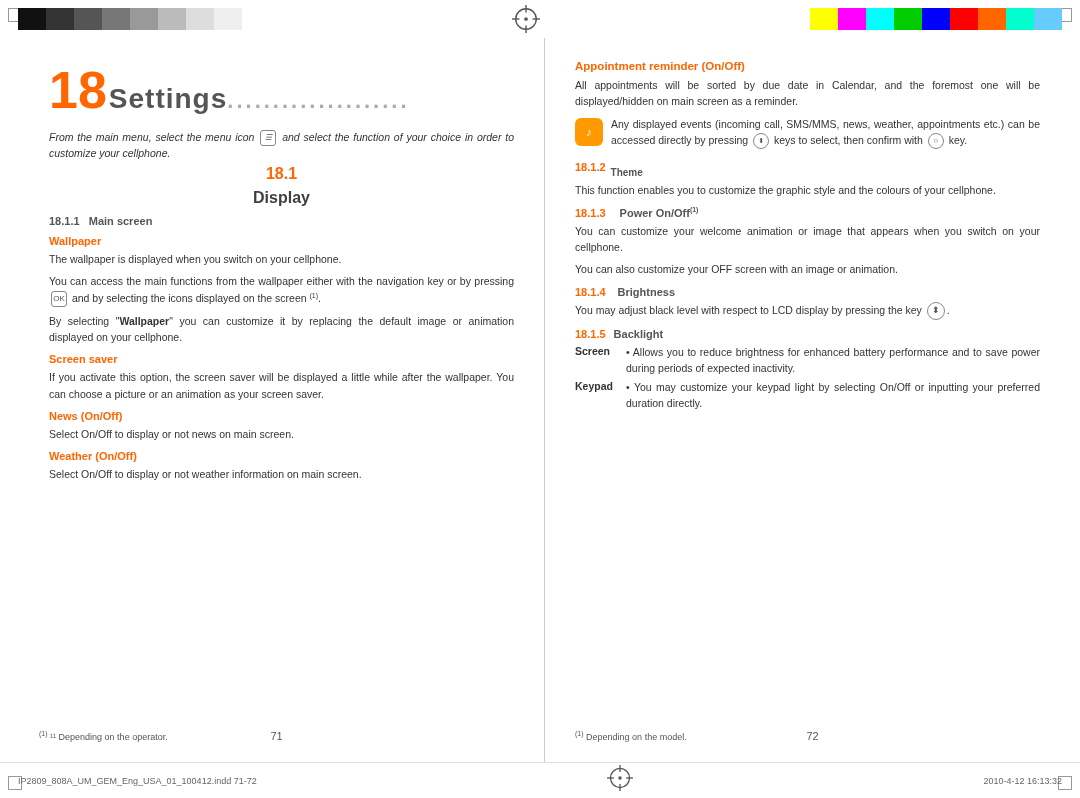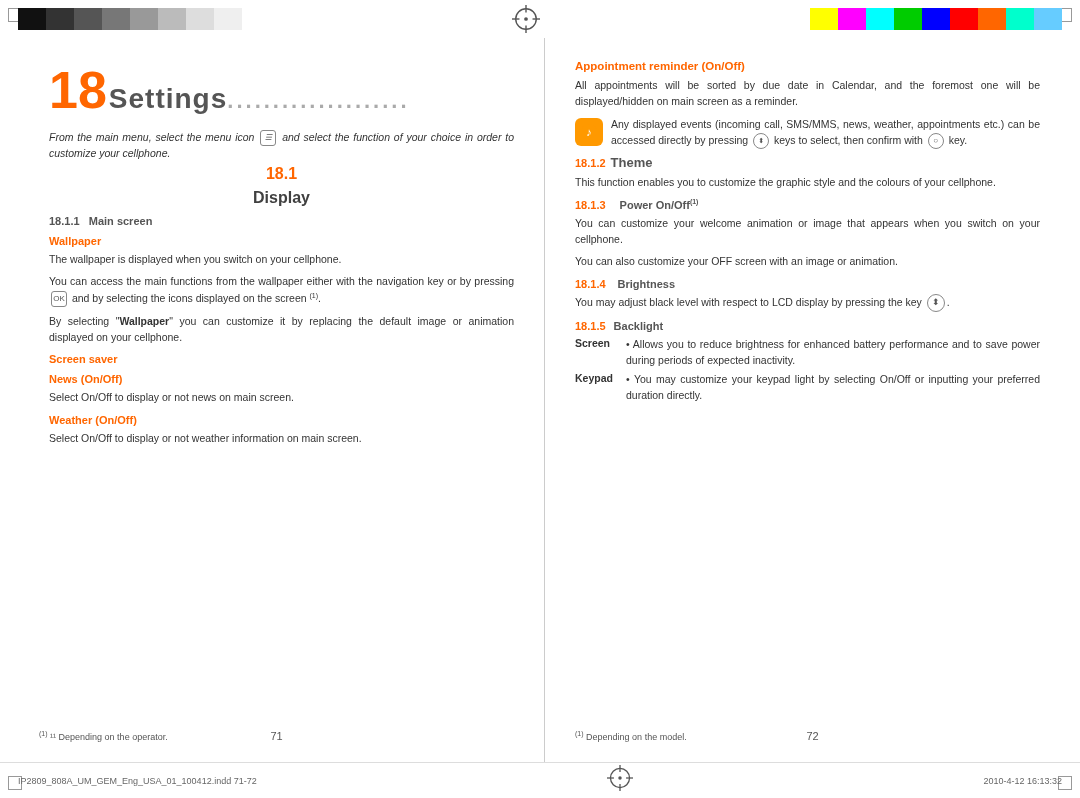--- a/index.html
+++ b/index.html
@@ -402,20 +402,21 @@
       <span class="inline-icon">OK</span>
       and by selecting the icons displayed on the screen <sup>(1)</sup>.
     </p>
 
     <p class="body-text">
       By selecting "<span class="bold-inline">Wallpaper</span>" you can customize it by replacing the default image or animation displayed on your cellphone.
     </p>
 
     <div class="section-h3">Screen saver</div>
 
+    <p class="body-text">If you activate this option, the screen saver will be displayed a little while after the wallpaper. You can choose a picture or an animation as your screen saver.</p>
 
     <div class="section-h3">News (On/Off)</div>
     <p class="body-text">Select On/Off to display or not news on main screen.</p>
 
     <div class="section-h3">Weather (On/Off)</div>
     <p class="body-text">Select On/Off to display or not weather information on main screen.</p>
 
     <div class="footnote">
       <span><sup>(1)</sup>&nbsp;<span style="font-size:9px; color:#555;">¹¹  Depending on the operator.</span></span>
     </div>
@@ -441,21 +442,21 @@
         Any displayed events (incoming call, SMS/MMS, news, weather, appointments  etc.) can be accessed directly by pressing
         <span class="nav-icon">⬍</span>
         keys to select, then confirm with
         <span class="inline-icon" style="border-radius:50%;">○</span>
         key.
       </p>
     </div>
 
     <div style="display:flex; align-items:center; gap:5px; margin-bottom:4px; margin-top:4px;">
       <span style="color:#f60; font-weight:bold; font-size:11px;">18.1.2</span>
-      <span style="font-weight:bold; font-size:13px; color:#555;">Theme</span>
+      <span style="font-weight:bold; font-size:10px; color:#555;margin-top:12px;">Theme</span>
     </div>
 
     <p class="body-text">This function enables you to customize the graphic style and the colours of your cellphone.</p>
 
     <div style="display:flex; align-items:baseline; gap:14px; margin-bottom:4px; margin-top:8px;">
       <span style="color:#f60; font-weight:bold; font-size:11px;">18.1.3</span>
       <span style="font-weight:bold; font-size:11px; color:#555;">
         <span>Power On/Off</span><sup>(1)</sup>
       </span>
     </div>

